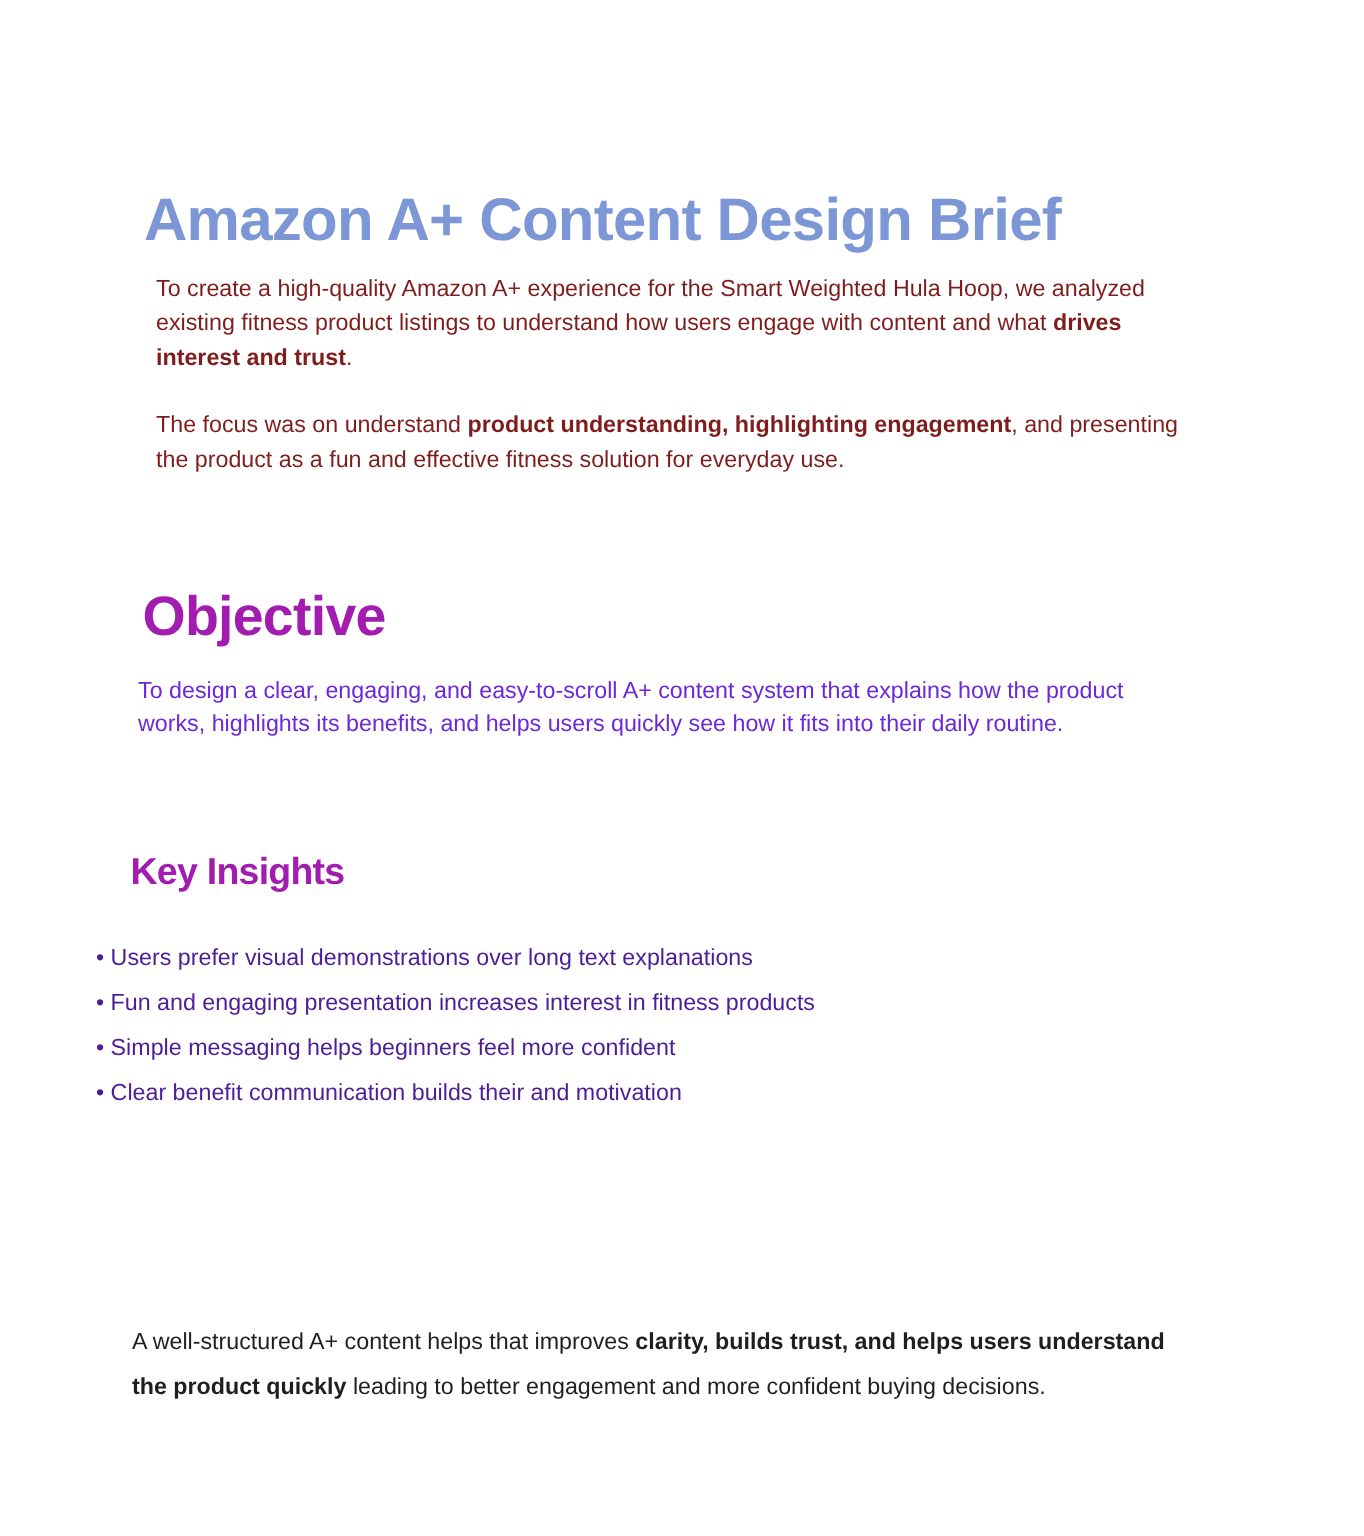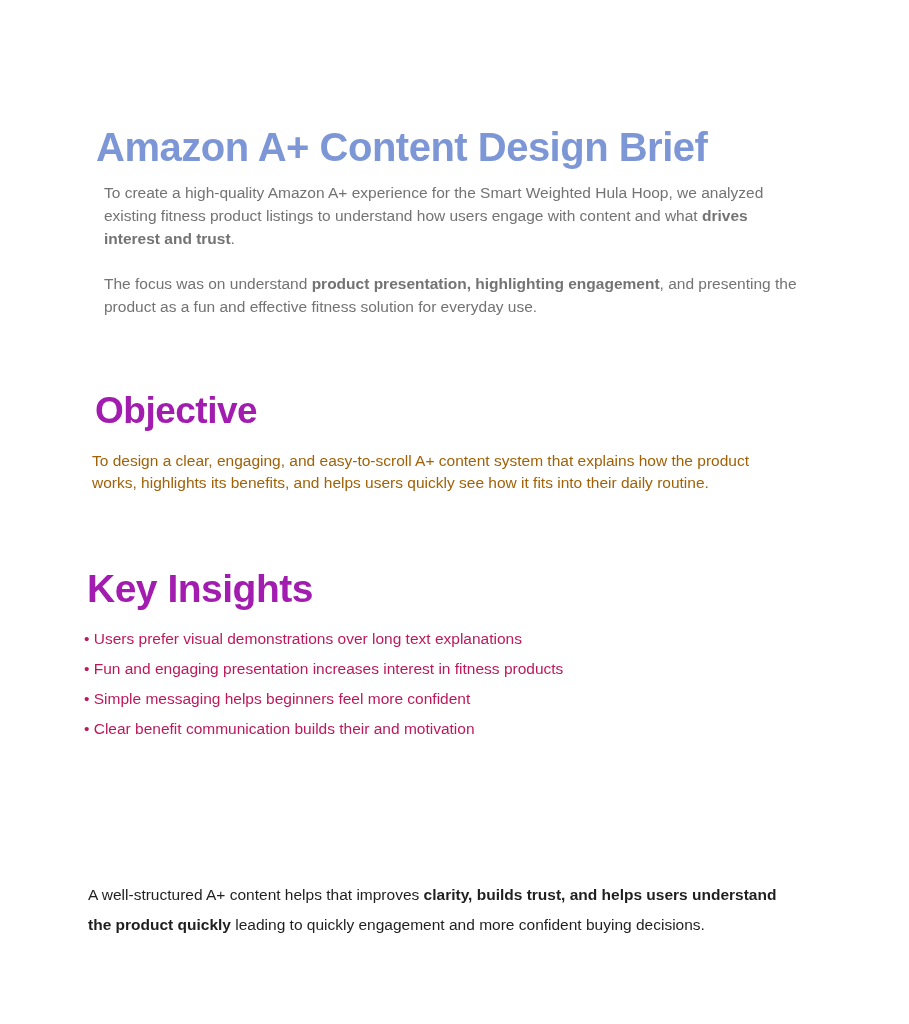--- a/index.html
+++ b/index.html
@@ -33,21 +33,21 @@
     white-space: nowrap;
   }
 
   .intro-block {
     position: absolute;
     left: 104px;
     top: 182px;
     width: 700px;
     font-size: 15.5px;
     line-height: 1.48;
-    color: #737373;
+    color: #7f1d1d;
   }
   .intro-block p {
     margin: 0 0 22px 0;
   }
   .intro-block p:last-child {
     margin-bottom: 0;
   }
   .intro-block b {
     font-weight: bold;
   }
@@ -61,52 +61,52 @@
   }
   .sh-objective {
     left: 95px;
     top: 360px;
     font-size: 37px;
     letter-spacing: -0.5px;
   }
   .sh-insights {
     left: 87px;
     top: 548px;
-    font-size: 39px;
+    font-size: 25px;
     letter-spacing: -0.5px;
     margin-top: 20px;
   }
   .sh-outcome {
     left: 87px;
     top: 780px;
     font-size: 39px;
     letter-spacing: -0.5px;
   }
 
   .objective-body {
     position: absolute;
     left: 92px;
     top: 434px;
     width: 690px;
     font-size: 15.5px;
     line-height: 1.48;
-    color: #a16207;
+    color: #6d28d9;
   }
 
   .insights-list {
     position: absolute;
-    left: 84px;
+    left: 64px;
     top: 628px;
     width: 720px;
     margin: 0;
     padding: 0;
     list-style: none;
     font-size: 15.5px;
     line-height: 1.48;
-    color: #be185d;
+    color: #4c1d95;
   }
   .insights-list li {
     margin-bottom: 7px;
     white-space: nowrap;
   }
 
   .outcome-body {
     position: absolute;
     left: 88px;
     top: 864px;
@@ -121,32 +121,32 @@
 </style>
 </head>
 <body>
 
 <div class="page">
 
   <h1 class="doc-title">Amazon A+ Content Design Brief</h1>
 
   <div class="intro-block">
     <p><span>To create a high-quality Amazon A+ experience for the Smart Weighted Hula Hoop, we analyzed existing fitness product listings to understand how users engage with content and what </span><b>drives interest and trust</b><span>.</span></p>
-    <p><span>The focus was on understand </span><b>product presentation, highlighting engagement</b><span>, and presenting the product as a fun and effective fitness solution for everyday use.</span></p>
+    <p><span>The focus was on understand </span><b>product understanding, highlighting engagement</b><span>, and presenting the product as a fun and effective fitness solution for everyday use.</span></p>
   </div>
 
   <h2 class="section-heading sh-objective">Objective</h2>
 
   <p class="objective-body">To design a clear, engaging, and easy-to-scroll A+ content system that explains how the product works, highlights its benefits, and helps users quickly see how it fits into their daily routine.</p>
 
   <h2 class="section-heading sh-insights">Key Insights</h2>
 
   <ul class="insights-list">
     <li>• Users prefer visual demonstrations over long text explanations</li>
     <li>• Fun and engaging presentation increases interest in fitness products</li>
     <li>• Simple messaging helps beginners feel more confident</li>
     <li>• Clear benefit communication builds their and motivation</li>
   </ul>
 
 
-  <p class="outcome-body"><span>A well-structured A+ content helps that improves </span><b>clarity, builds trust, and helps users understand the product quickly</b><span> leading to quickly engagement and more confident buying decisions.</span></p>
+  <p class="outcome-body"><span>A well-structured A+ content helps that improves </span><b>clarity, builds trust, and helps users understand the product quickly</b><span> leading to better engagement and more confident buying decisions.</span></p>
 
 </div>
 
 </body></html>

